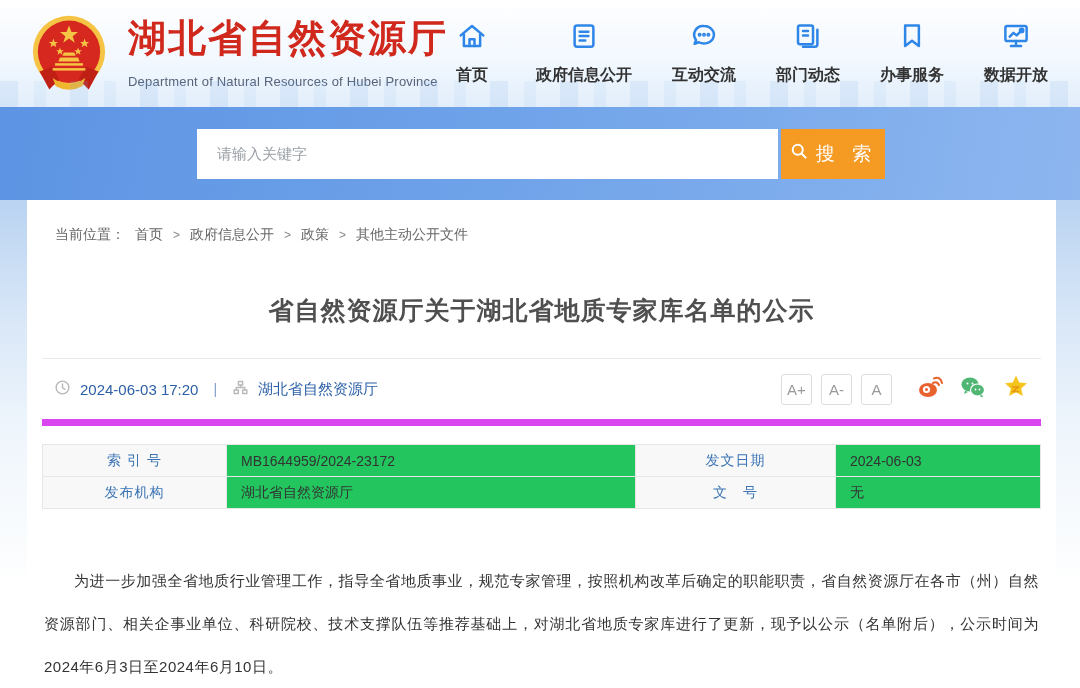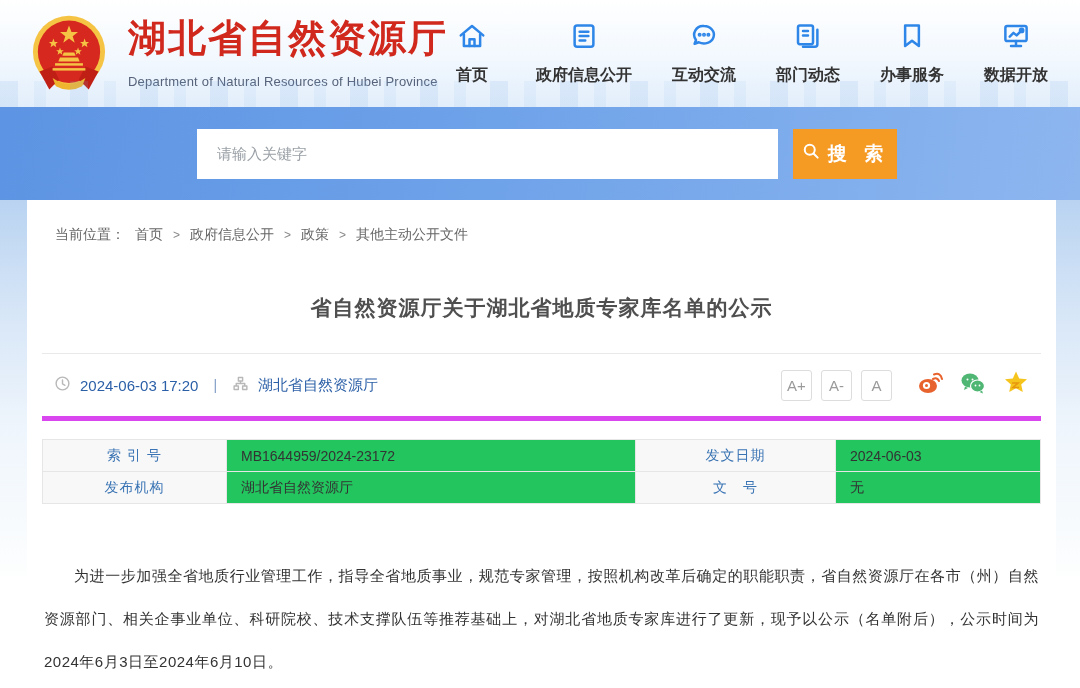--- a/index.html
+++ b/index.html
@@ -40,51 +40,50 @@
     display:flex; align-items:center;
   }
   .search-wrap { display:flex; margin-left:197px; height:50px; }
   .search-input {
     width:581px; height:50px; border:none; outline:none; background:#fff;
     font-size:15px; padding:0 20px; color:#701a75;
     font-family:"Liberation Sans","DejaVu Sans",sans-serif;
   }
   .search-input::placeholder { color:#9aa0a6; }
   .search-btn {
-    width:104px; height:50px; margin-left:15px; border:none; cursor:pointer;
+    width:104px; height:50px; margin-left:3px; border:none; cursor:pointer;
     background:#f59a23; color:#fff; font-size:19px; letter-spacing:6px;
     display:flex; align-items:center; justify-content:center; gap:7px;
     font-family:"Liberation Sans","DejaVu Sans",sans-serif;
-    font-weight:bold;
   }
   .search-btn svg { width:20px; height:20px; flex:0 0 auto; }
 
   
   .page-bg {
     height:376px;
     background:linear-gradient(180deg,#b9d3f1 0%,#d7e6f7 30%,#eef5fc 60%,#fdfefe 100%);
     padding:0 24px 0 27px;
   }
   .card { background:#fff; height:100%; padding:0 15px; }
 
   .breadcrumb {
     padding:26px 13px 0 13px; font-size:14px; color:#666; display:flex; gap:10px; align-items:center;
   }
   .breadcrumb a { color:#666; text-decoration:none; cursor:pointer; }
   .crumb-sep { color:#888; font-size:12px; }
 
   .article-title {
-    text-align:center; margin-top:50px; font-size:21px; font-weight:600; color:#4f4f4f; letter-spacing:1px;
+    text-align:center; margin-top:50px; font-size:25px; font-weight:600; color:#4f4f4f; letter-spacing:1px;
   }
 
   .meta-divider { border:none; border-top:1px solid #e9e9e9; margin:31px 0 0 0; }
 
   .meta-row {
     height:67px; display:flex; align-items:center; padding:0 12px;
-    border-bottom:5px solid #d946ef;
+    border-bottom:7px solid #d946ef;
   }
   .meta-left { display:flex; align-items:center; gap:9px; font-size:15px; color:#2b5fa7; }
   .meta-left svg { width:17px; height:17px; }
   .meta-sep { color:#7f9bc4; margin:0 6px; font-size:14px; }
   .meta-right { margin-left:auto; display:flex; align-items:center; gap:9px; }
   .font-btn {
     width:31px; height:31px; border:1px solid #ddd; border-radius:3px; background:#fff;
     color:#9a9a9a; font-size:15px; cursor:pointer; display:flex; align-items:center; justify-content:center;
     font-family:"Liberation Sans","DejaVu Sans",sans-serif;
   }

